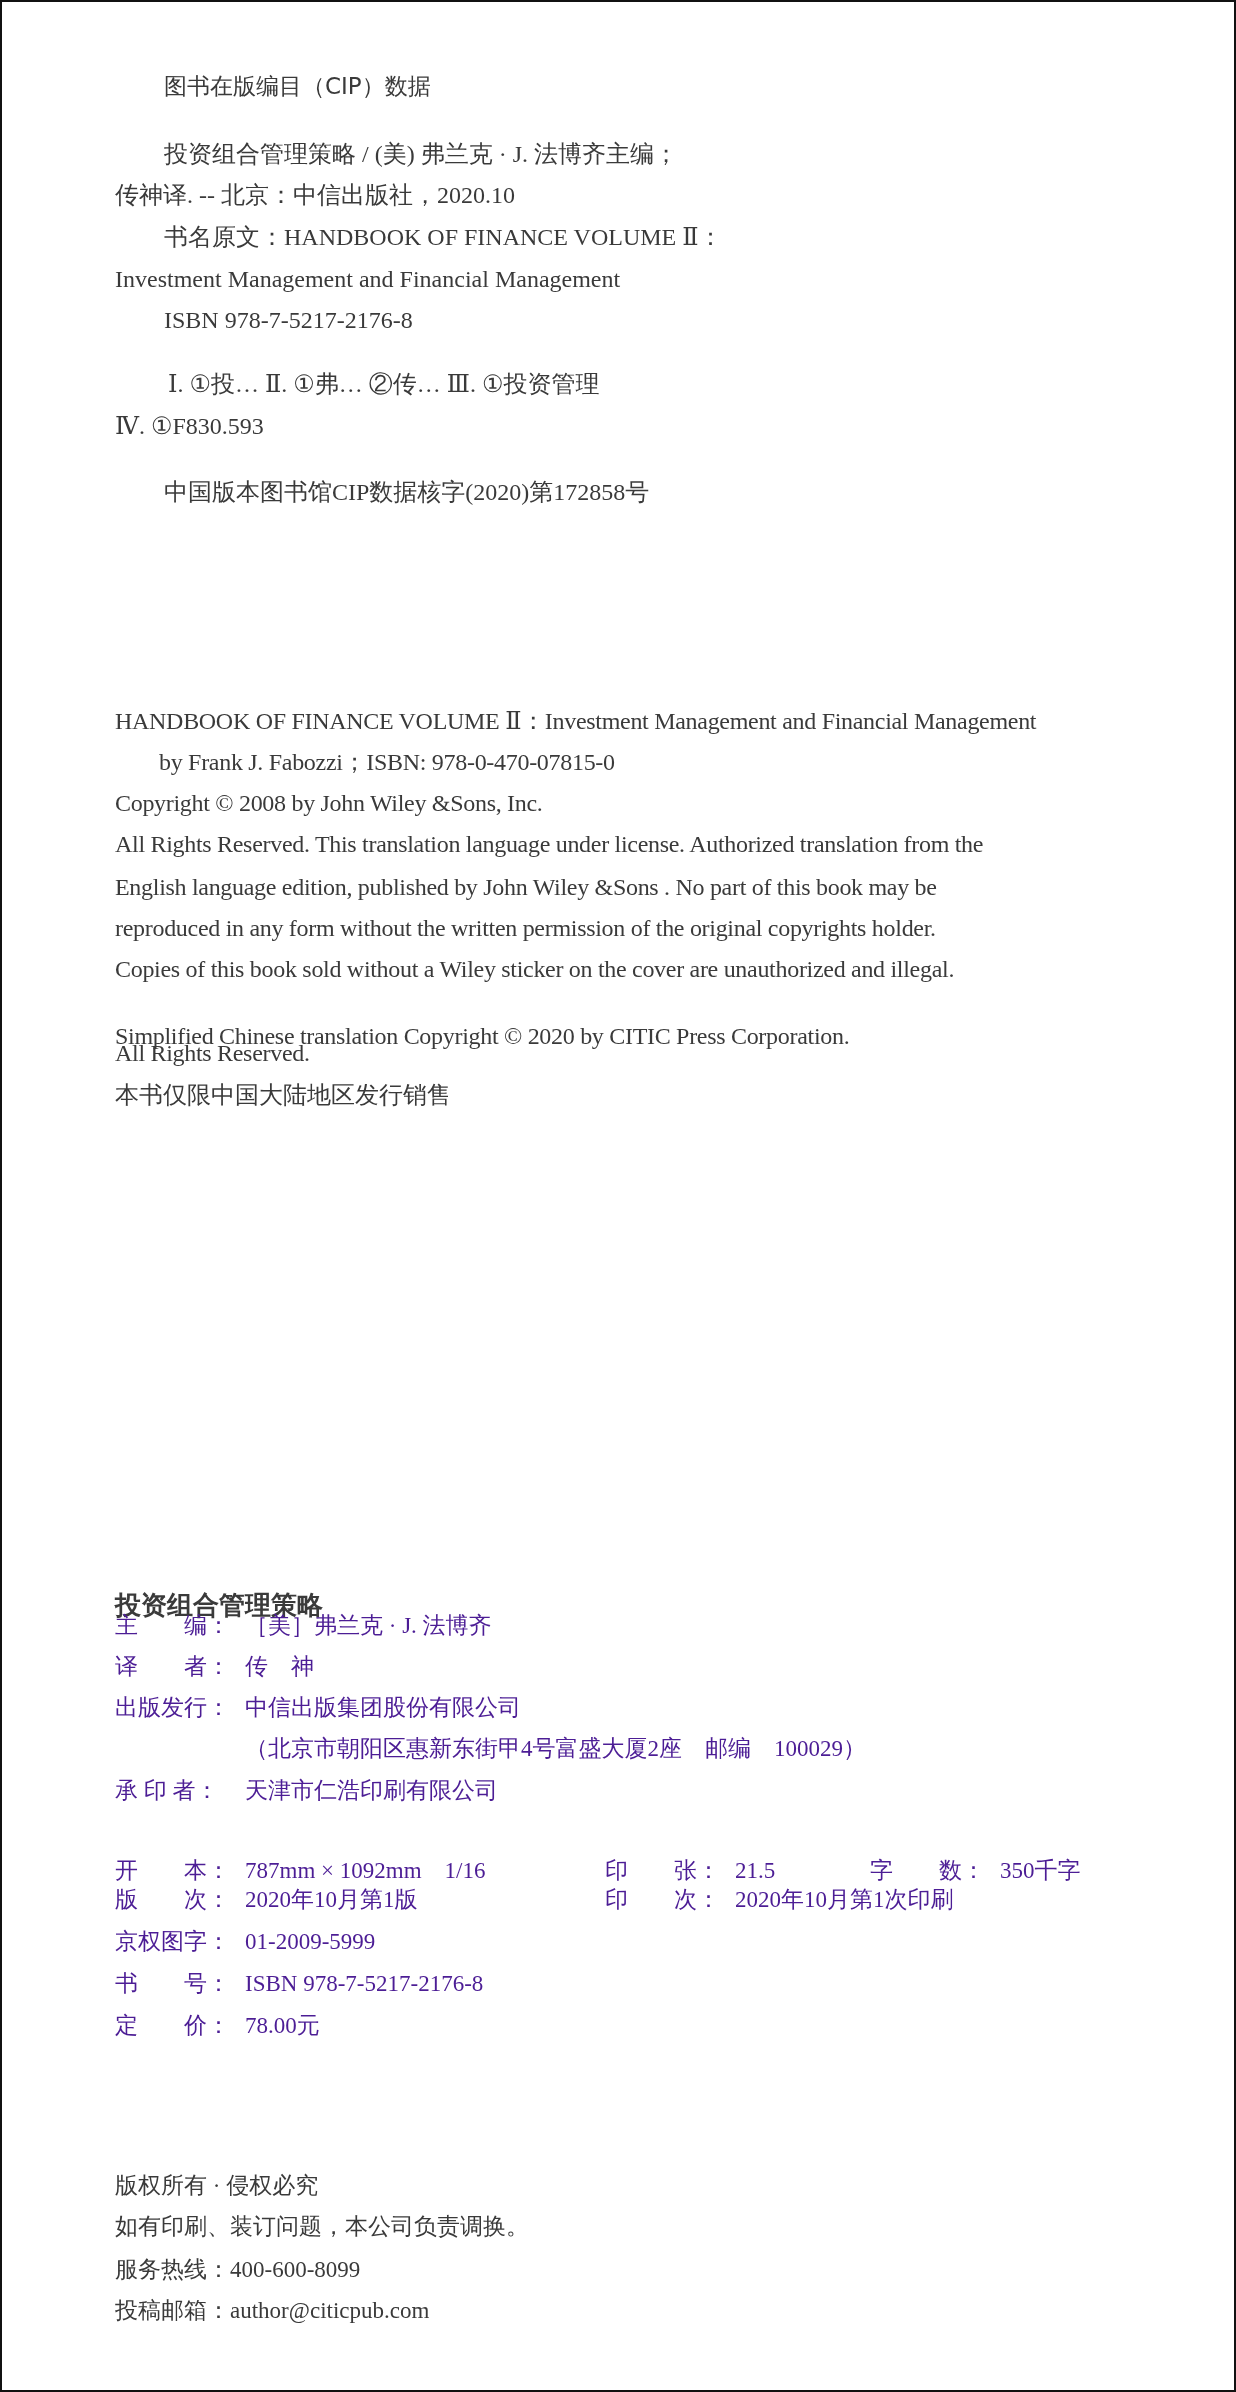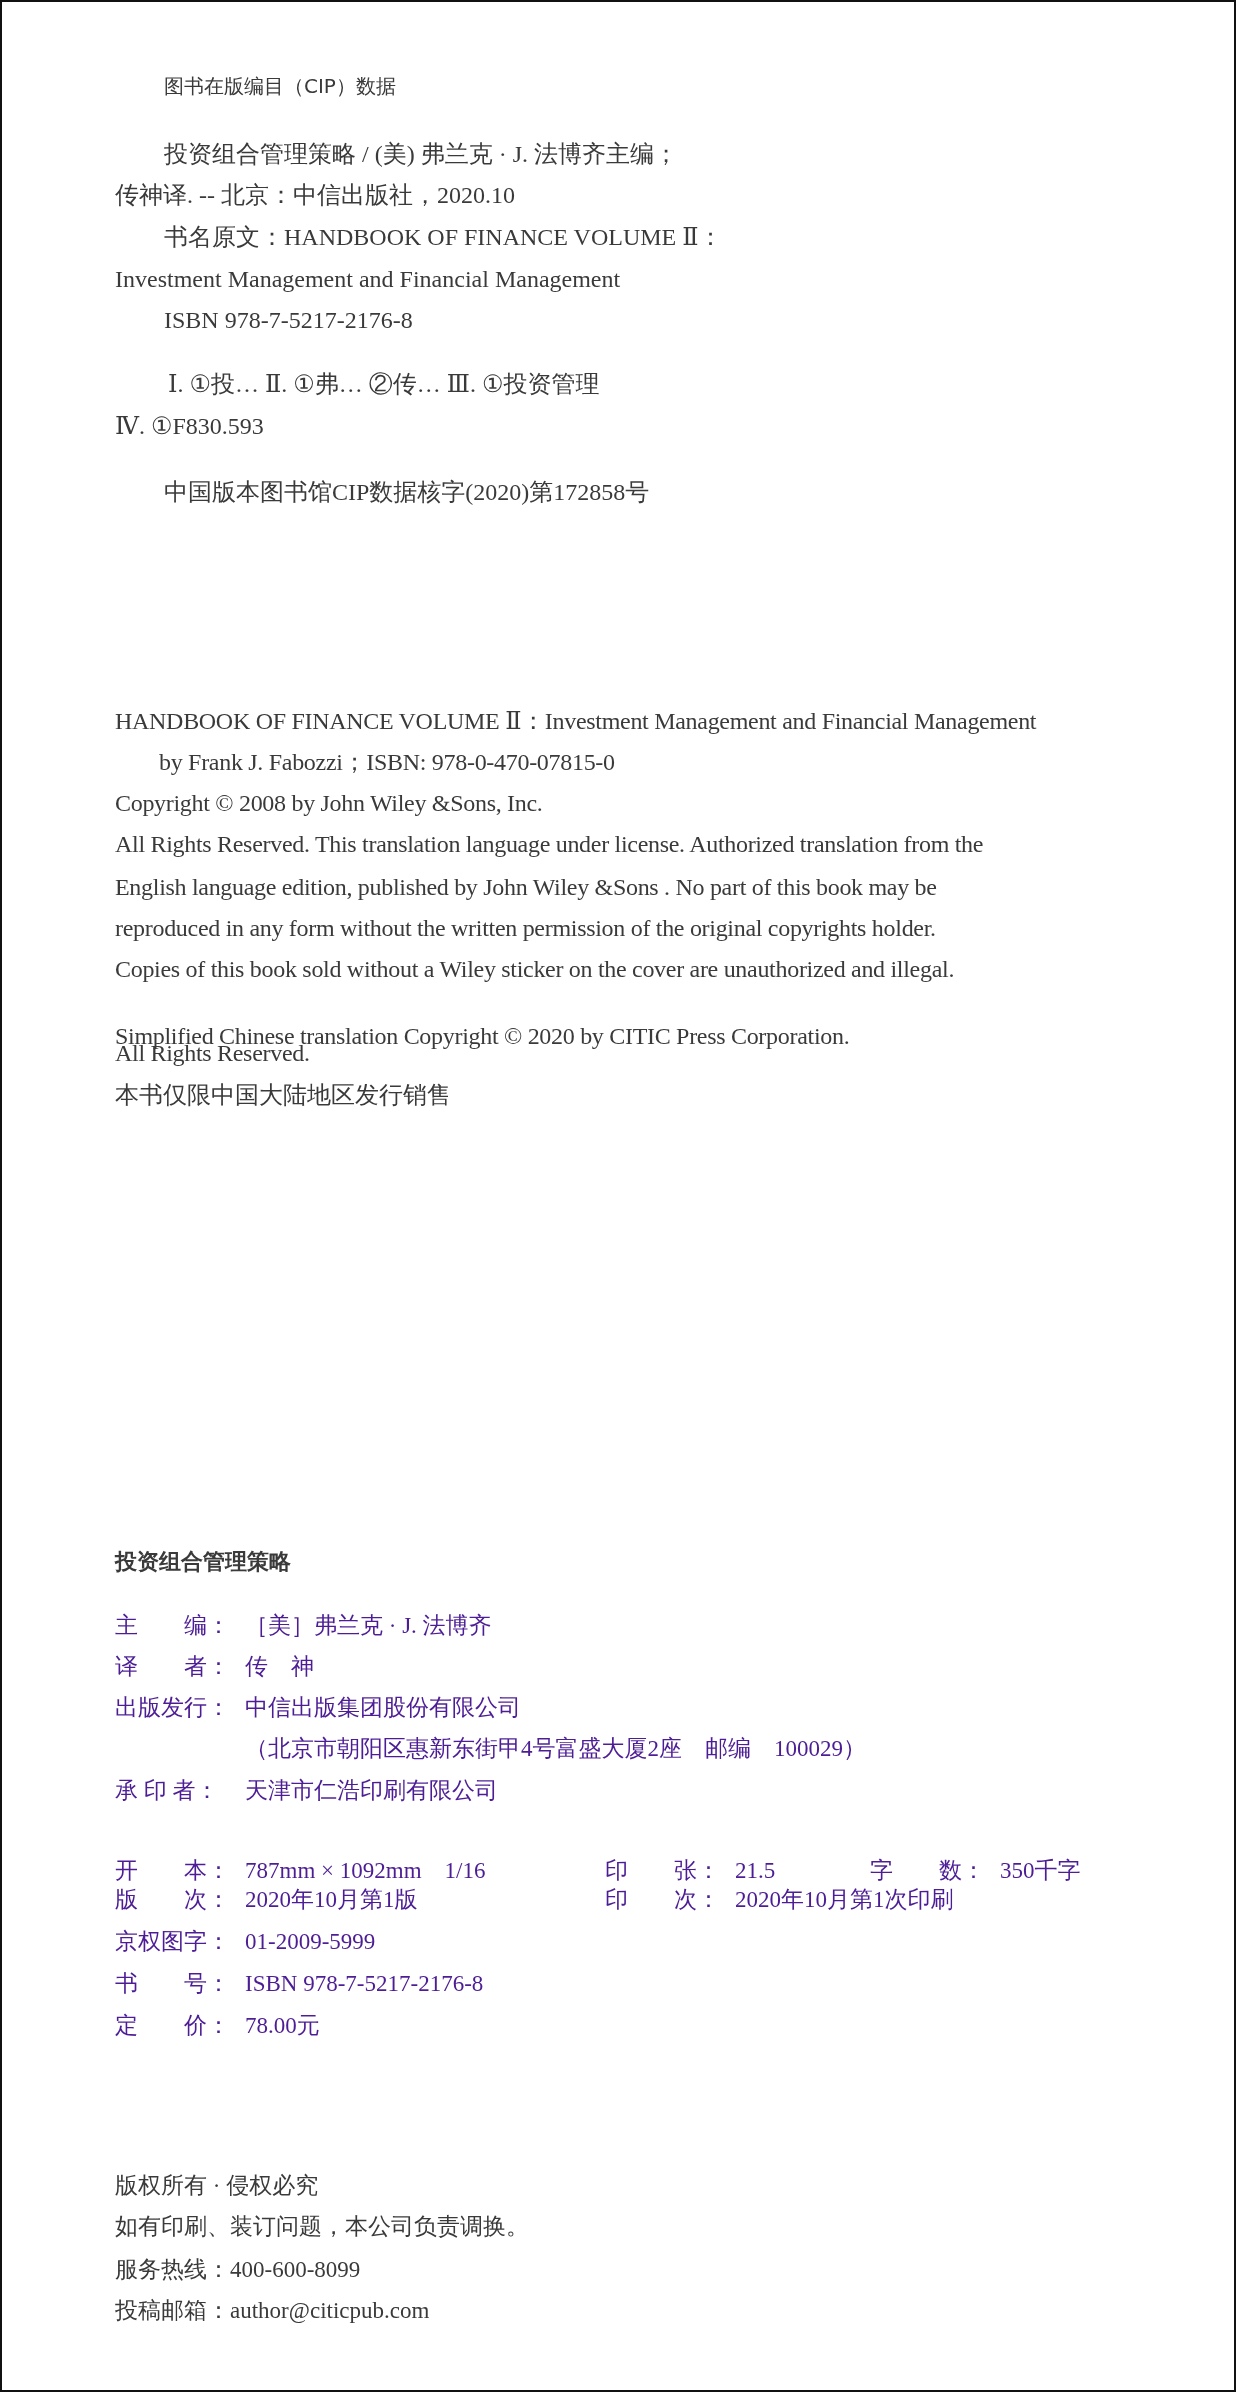--- a/index.html
+++ b/index.html
@@ -8,22 +8,22 @@
     position: absolute; left: 0; top: 0; width: 1232px; height: 2388px;
     border: 2px solid #111; background: #fff;
   }
   .ln {
     position: absolute; white-space: pre; color: #3a3a3a;
     font-family: "Liberation Serif", "DejaVu Serif", serif;
     font-size: 24px; line-height: 30px;
   }
   .sans { font-family: "DejaVu Sans", "Liberation Sans", sans-serif; }
   .bold { font-weight: bold; }
-  .cip-title { font-size: 20px; }
-  .book-title { font-size: 22px; }
+  .cip-title { font-size: 23px; }
+  .book-title { font-size: 26px; margin-top: 43px; }
   .en { font-size: 24px; letter-spacing: -0.3px; }
   .row { position: absolute; display: flex; color: #4c1d95;
     font-family: "Liberation Serif", "DejaVu Serif", serif; font-size: 23px; line-height: 30px; white-space: pre; }
   .lbl { display: inline-block; width: 130px; }
   .col2 { position: absolute; white-space: pre; }
 </style>
 </head>
 <body>
 
 <div class="page">

